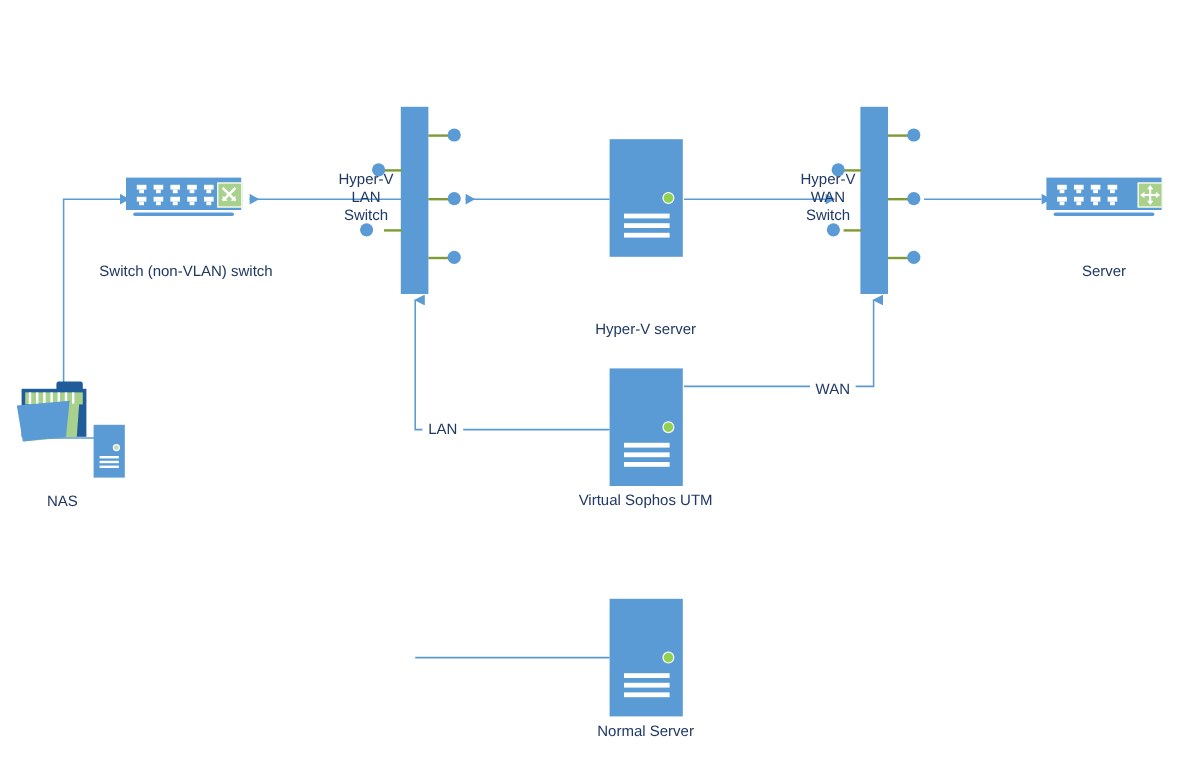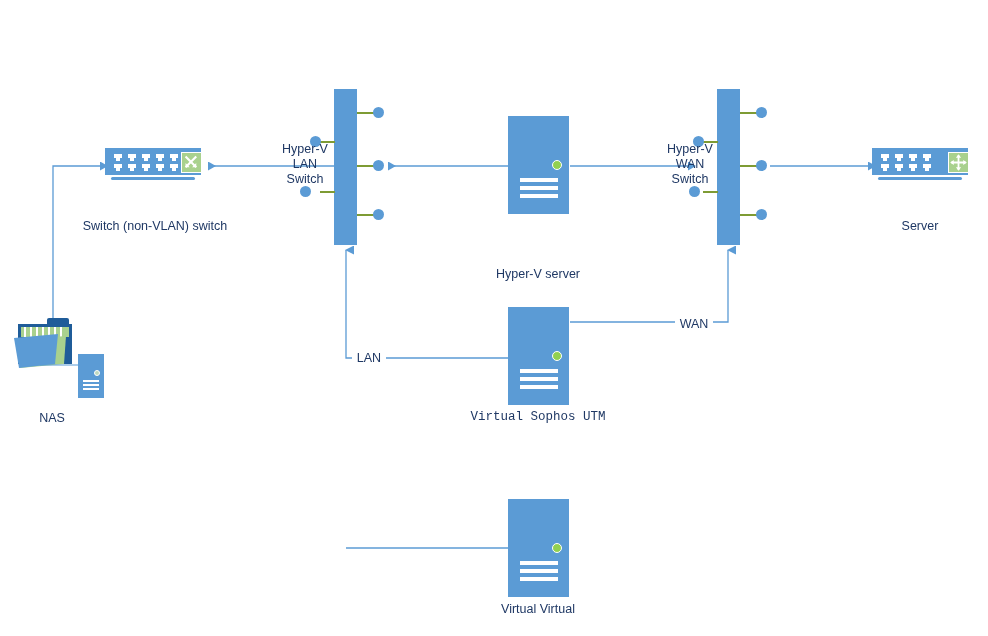--- a/index.html
+++ b/index.html
@@ -207,26 +207,26 @@
     <div class="port" style="left:53px;top:20px;width:4px;height:3px;"></div>
   </div>
   <div class="caption" style="left:870px;top:219px;width:100px;">Server</div>
 
   <div class="srv" style="left:508px;top:307px;width:61px;height:98px;">
     <div class="led" style="left:44px;top:44px;"></div>
     <div class="bar" style="left:12px;top:62px;width:38px;"></div>
     <div class="bar" style="left:12px;top:70px;width:38px;"></div>
     <div class="bar" style="left:12px;top:78px;width:38px;"></div>
   </div>
-  <div class="caption" style="left:458px;top:410px;width:160px;font-family:Liberation Mono, monospace;">Virtual Sophos UTM</div>
+  <div class="caption" style="left:458px;top:410px;width:160px;">Virtual Sophos UTM</div>
 
   <div class="srv" style="left:508px;top:499px;width:61px;height:98px;">
     <div class="led" style="left:44px;top:44px;"></div>
     <div class="bar" style="left:12px;top:62px;width:38px;"></div>
     <div class="bar" style="left:12px;top:70px;width:38px;"></div>
     <div class="bar" style="left:12px;top:78px;width:38px;"></div>
   </div>
-  <div class="caption" style="left:478px;top:602px;width:120px;">Virtual Virtual</div>
+  <div class="caption" style="left:478px;top:602px;width:120px;">Normal Server</div>
 
   <div class="caption" style="left:352px;top:351px;width:30px;background:#fff;padding:0 2px;">LAN</div>
   <div class="caption" style="left:675px;top:317px;width:34px;background:#fff;padding:0 2px;">WAN</div>
 
 </div>
 
 </body></html>

